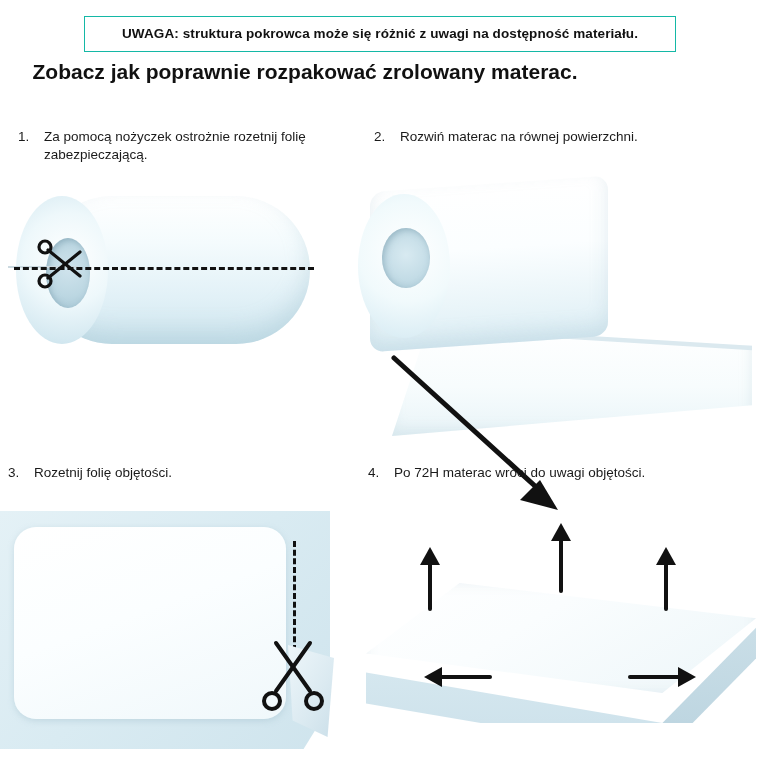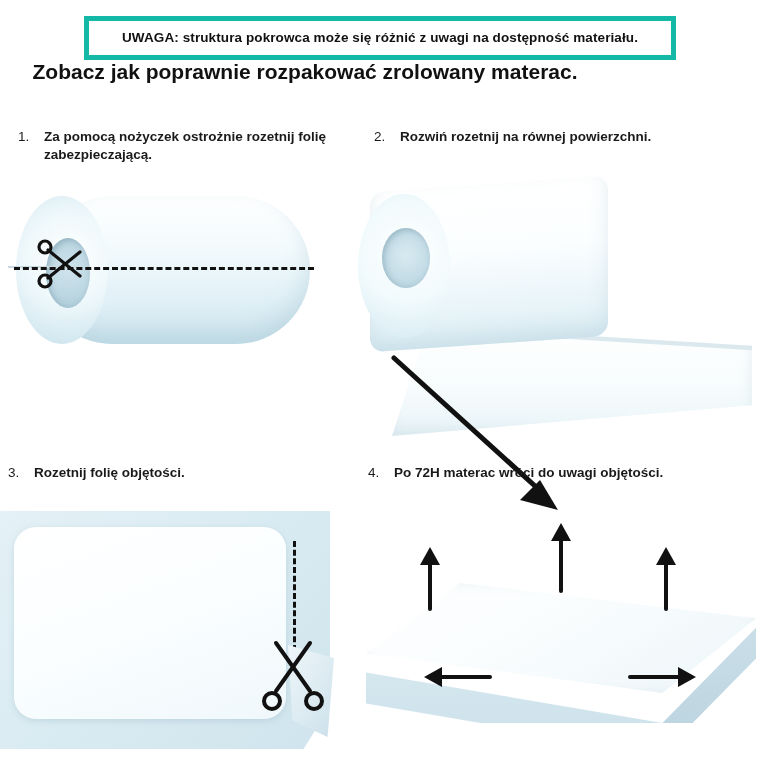--- a/index.html
+++ b/index.html
@@ -16,21 +16,21 @@
     overflow: hidden;
   }
 
   
   .notice {
     position: absolute;
     top: 16px;
     left: 84px;
     width: 592px;
     box-sizing: border-box;
-    border: 5px solid #14b8a6;
+    border: 1px solid #14b8a6;
     background: #ffffff;
     text-align: center;
     padding: 9px 6px 10px 6px;
     font-size: 13.5px;
     font-weight: bold;
     letter-spacing: 0.1px;
     color: #111111;
   }
 
   
@@ -56,21 +56,20 @@
     line-height: 1.35;
     color: #1a1a1a;
   }
   .step-num {
     width: 26px;
     flex: 0 0 26px;
     font-size: 13.5px;
   }
   .step-text {
     flex: 1 1 auto;
-    font-weight: bold;
   }
 
   #step1 { top: 128px; left: 18px;  width: 340px; }
   #step2 { top: 128px; left: 374px; width: 370px; }
   #step3 { top: 464px; left: 8px;   width: 345px; }
   #step4 { top: 464px; left: 368px; width: 380px; }
 
   .art {
     position: absolute;
   }
@@ -300,21 +299,21 @@
         <circle cx="11" cy="11" r="6"></circle>
         <circle cx="11" cy="45" r="6"></circle>
       </g>
     </svg>
   </div>
 </div>
 
 <div class="step" id="step2">
   <div class="step-head">
     <span class="step-num">2.</span>
-    <span class="step-text">Rozwiń rozetnij na równej powierzchni.</span>
+    <span class="step-text">Rozwiń materac na równej powierzchni.</span>
   </div>
 </div>
 
 <div class="art" id="art2">
   <div class="sheet2"></div>
   <div class="sheet2-edge"></div>
   <div class="roll2"></div>
   <div class="roll2-cap"></div>
   <div class="roll2-hole"></div>
 

